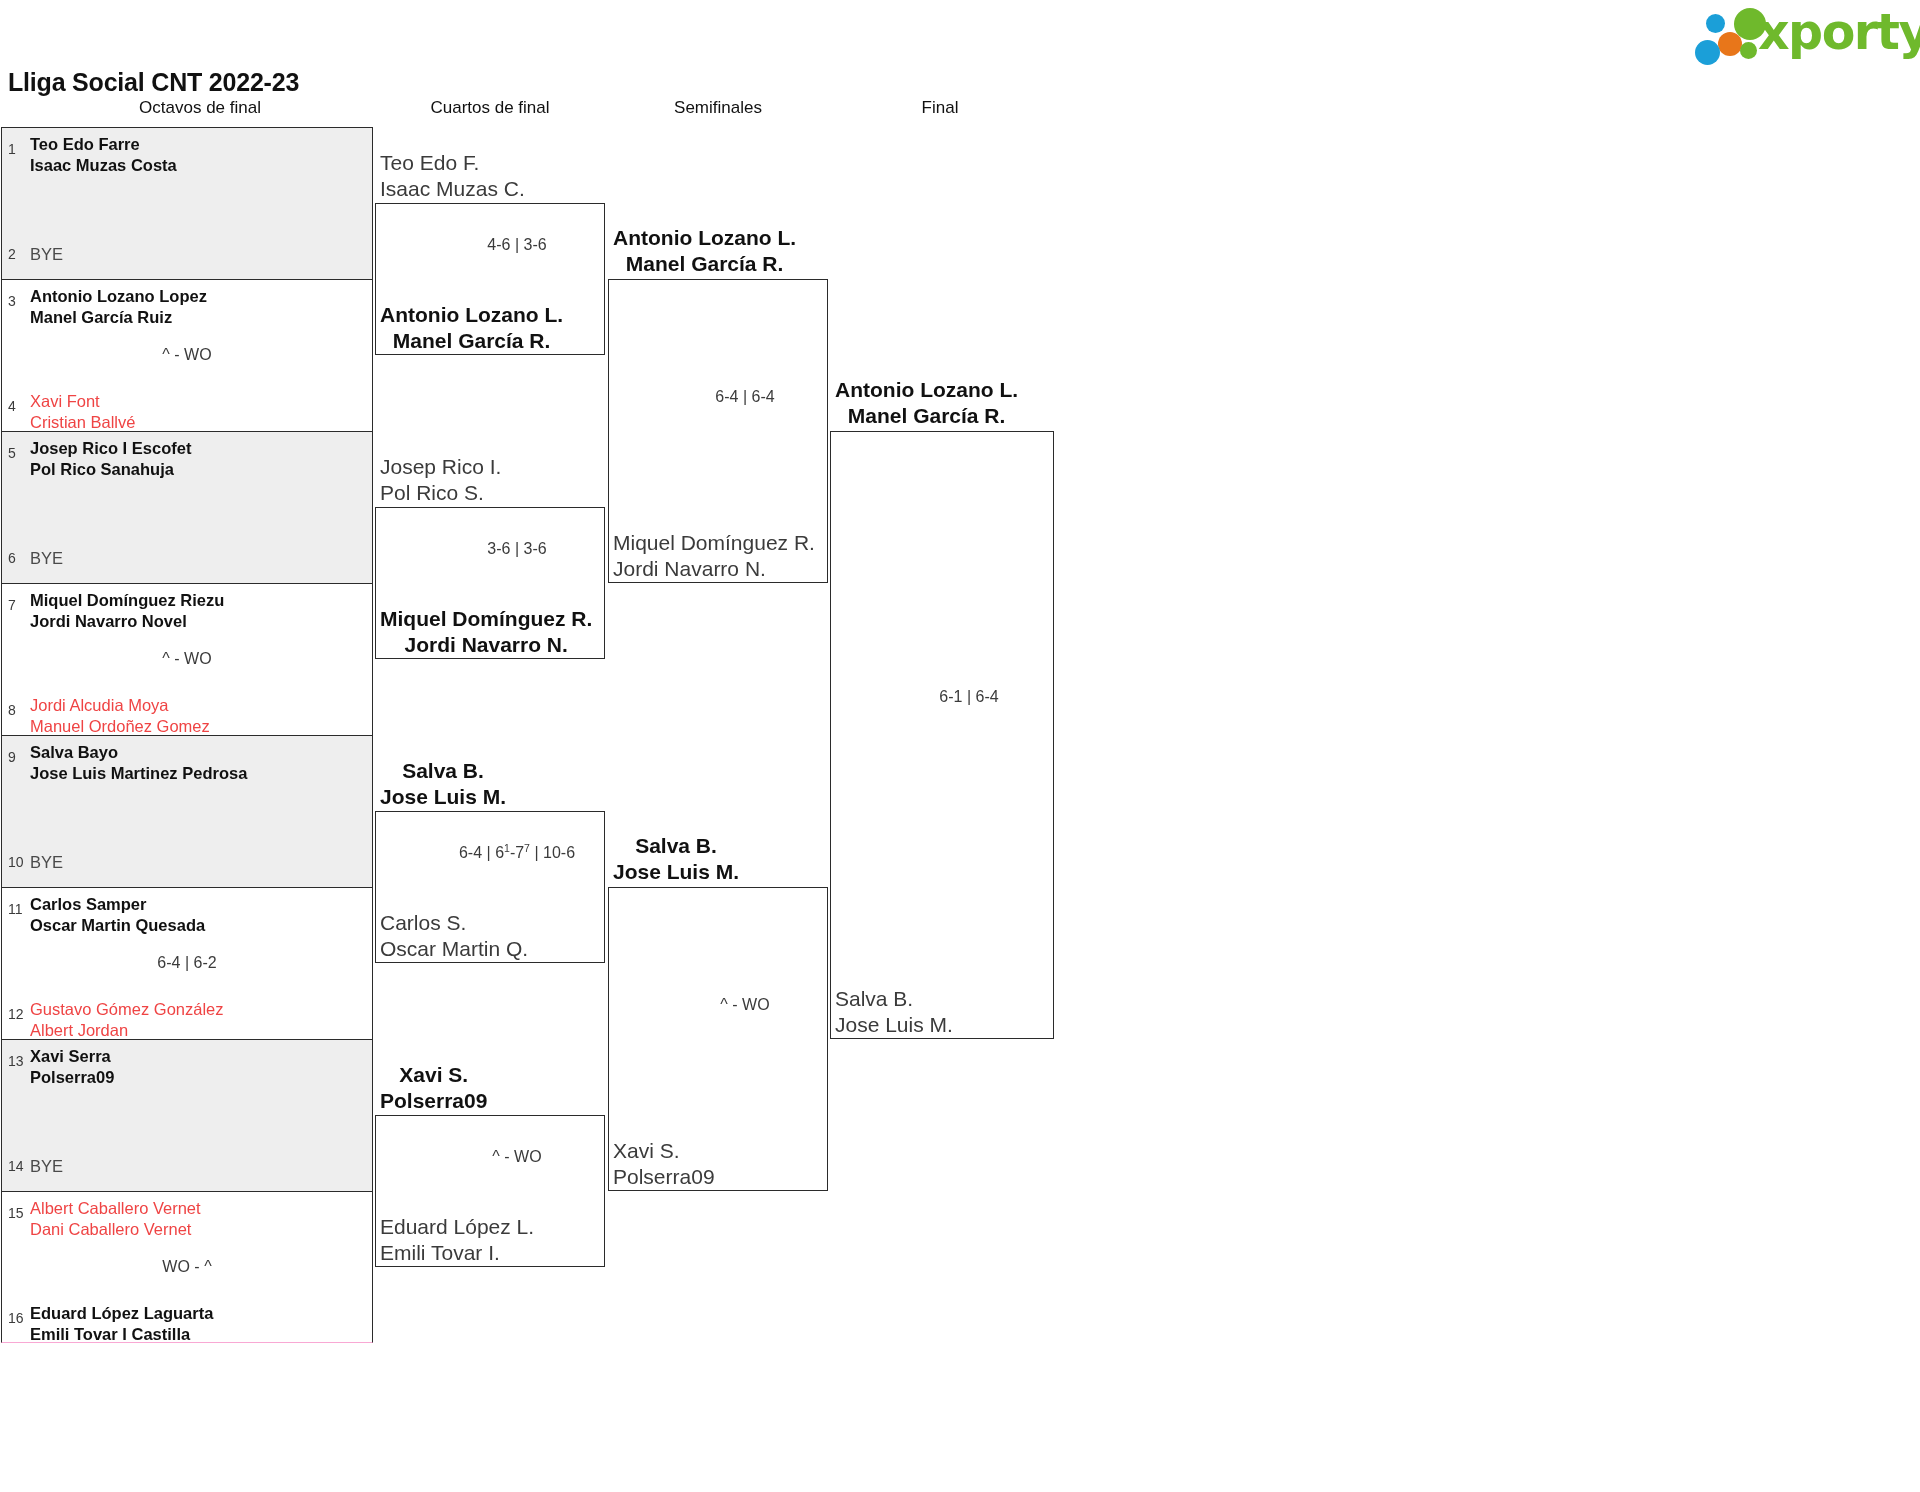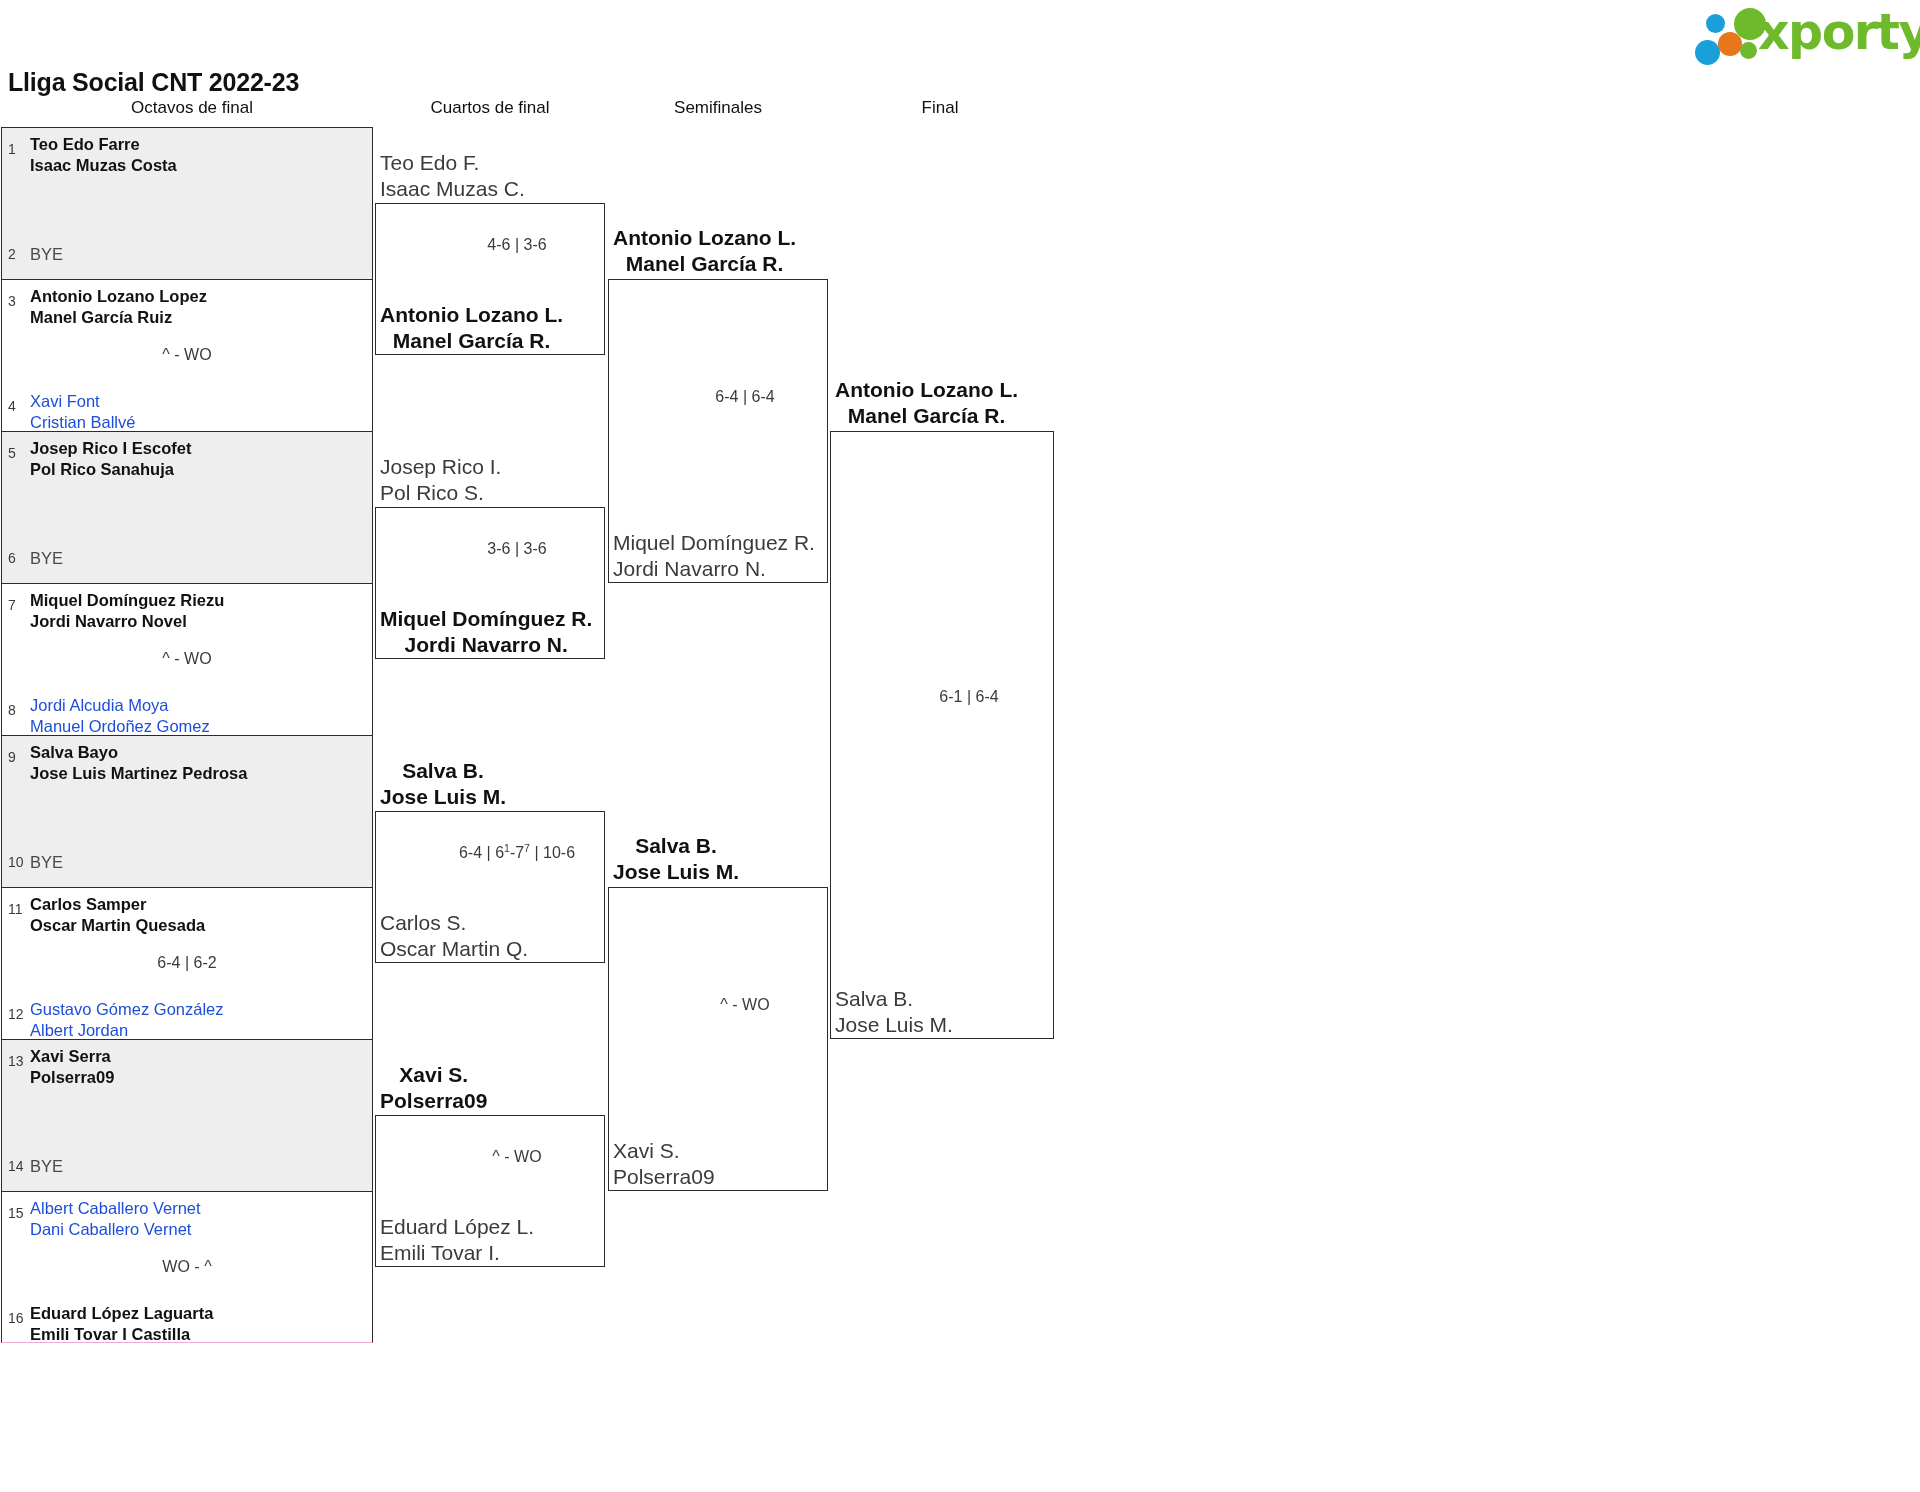--- a/index.html
+++ b/index.html
@@ -84,21 +84,21 @@
     color: #3b3b3b;
     width: 22px;
     text-align: left;
   }
   .player-block {
     position: absolute;
     left: 28px;
     right: 6px;
     font-size: 16.5px;
     line-height: 1.26;
-    color: #1d4ed8;
+    color: #ef4444;
   }
   .player-block.winner { color: #111111; font-weight: bold; }
   .player-block .nm { display: block; white-space: nowrap; }
 
   .r1-top .seed { top: 13px; }
   .r1-top .player-block { top: 6px; }
   .r1-bot .seed { top: 118px; }
   .r1-bot .player-block { top: 111px; }
 
   .r1-bye .seed { top: 118px; }
@@ -160,21 +160,21 @@
 
 <div id="logo">
   <span class="dot" style="left:40px;  top:8px;  width:19px; height:19px; background:#1b9fd8;"></span>
   <span class="dot" style="left:68px;  top:2px;  width:32px; height:32px; background:#6fb92c;"></span>
   <span class="dot" style="left:52px;  top:26px; width:24px; height:24px; background:#e8761a;"></span>
   <span class="dot" style="left:29px;  top:34px; width:25px; height:25px; background:#1b9fd8;"></span>
   <span class="dot" style="left:74px;  top:36px; width:17px; height:17px; background:#6fb92c;"></span>
   <span class="wordmark">xporty</span>
 </div>
 
-<div class="round-heading" style="left:6px;   width:372px;">Octavos de final</div>
+<div class="round-heading" style="left:0;   width:372px;padding-left:14px;">Octavos de final</div>
 <div class="round-heading" style="left:375px; width:230px;">Cuartos de final</div>
 <div class="round-heading" style="left:608px; width:220px;">Semifinales</div>
 <div class="round-heading" style="left:830px; width:220px;">Final</div>
 
 <div id="round1">
 
   <div class="r1-match shaded">
     <div class="r1-top">
       <span class="seed">1</span>
       <span class="player-block winner">

